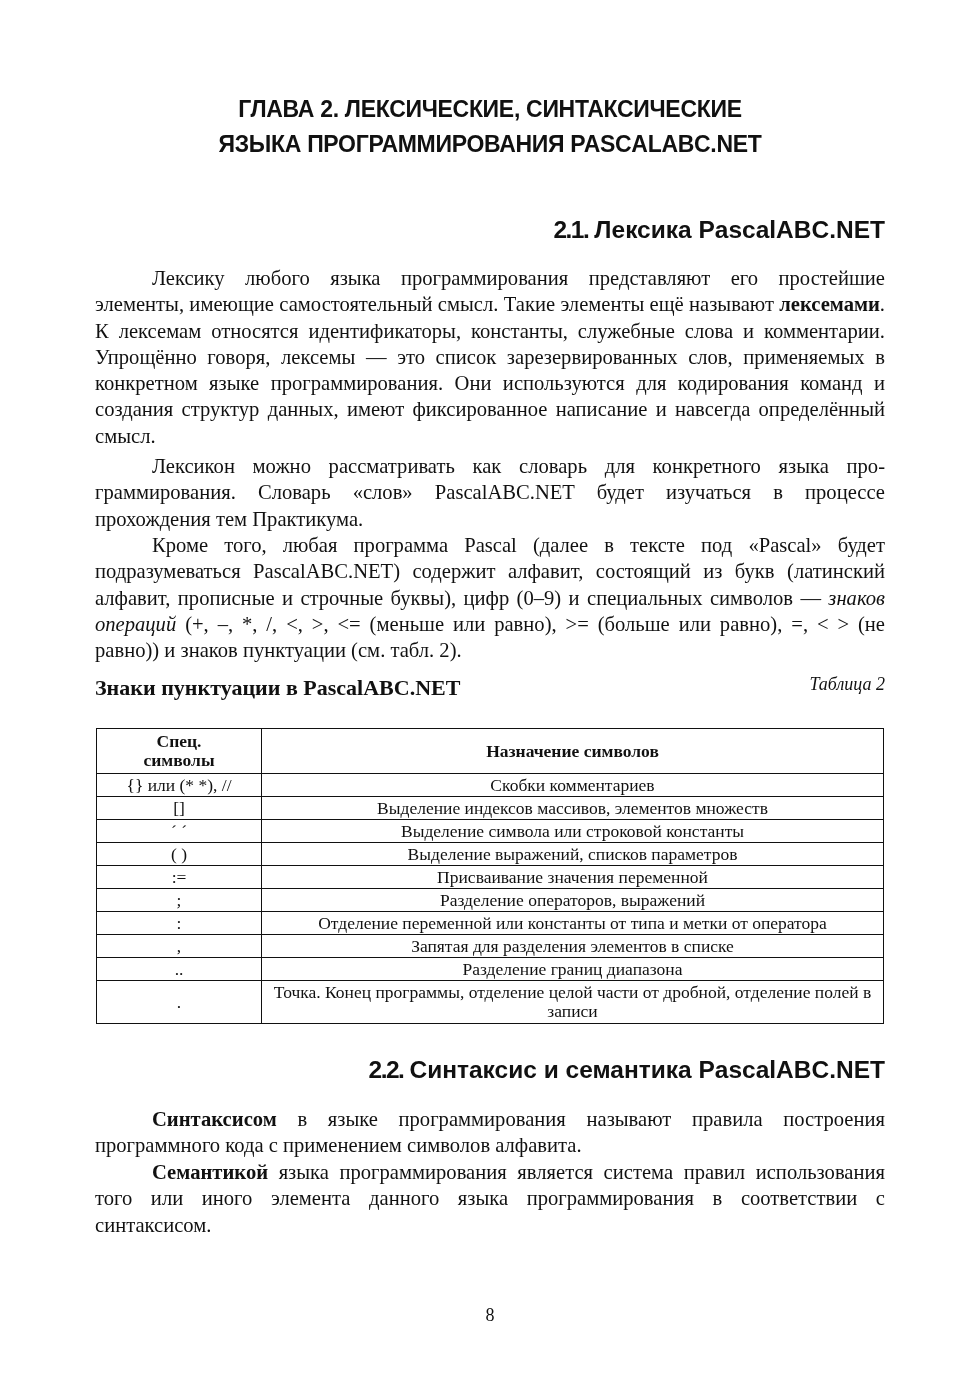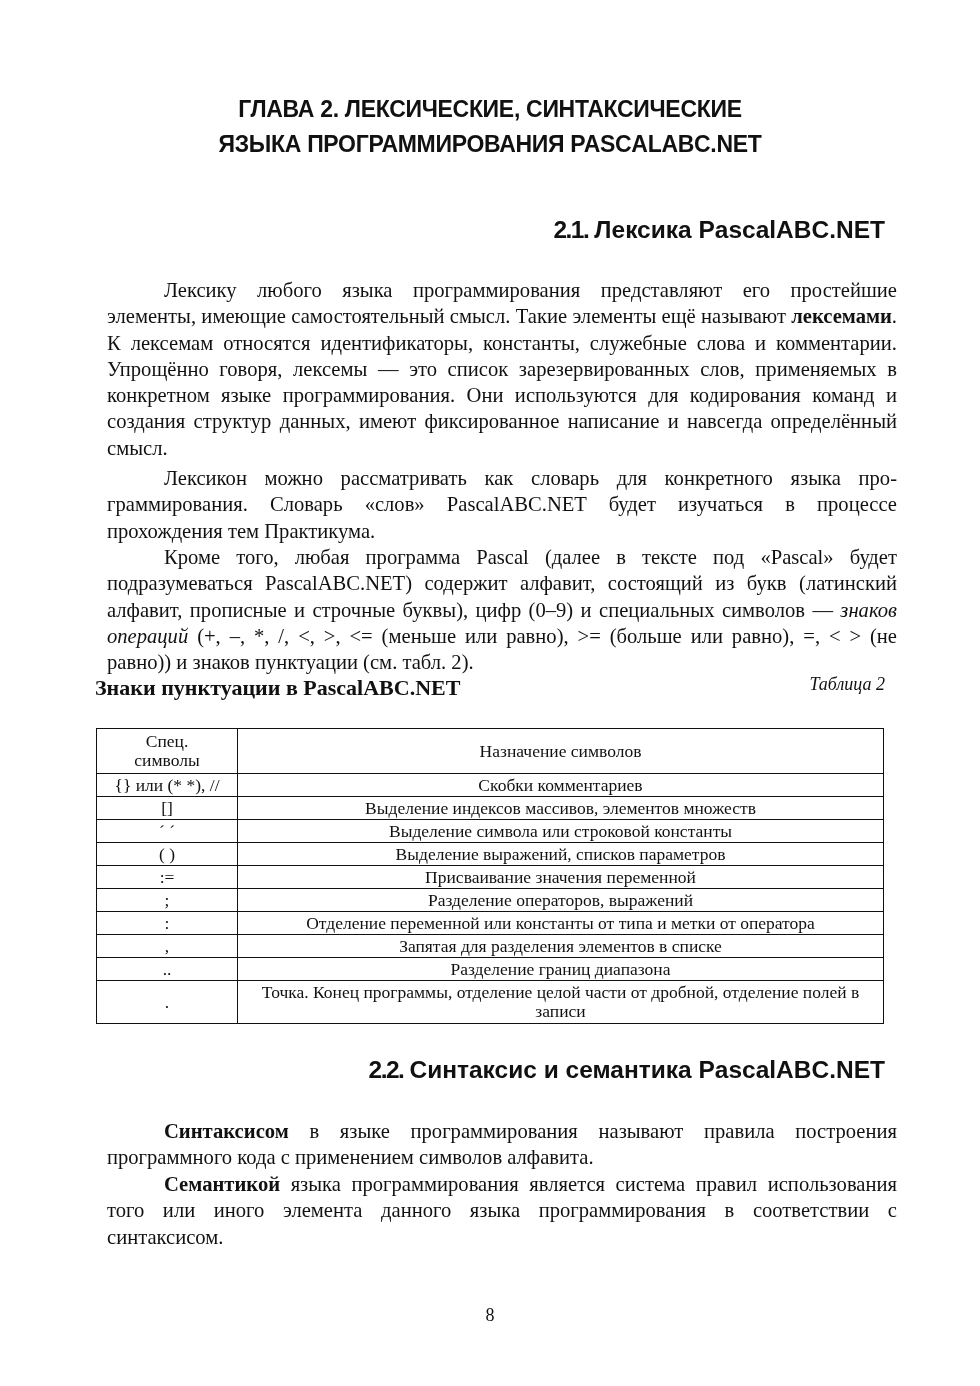--- a/index.html
+++ b/index.html
@@ -12,40 +12,40 @@
       text-align: center; font-weight: bold; font-size: 23px; line-height: 35px;
       letter-spacing: -0.3px; margin: 0;
     }
     .chapter-title span { display: block; }
     .section-title {
       position: absolute; left: 0; width: 790px; text-align: right;
       font-weight: bold; font-size: 24.5px; line-height: 30px; margin: 0;
     }
     .section-title .num { letter-spacing: -1.5px; margin-right: 6px; }
     .para {
-      position: absolute; left: 0; width: 790px; margin: 12px;
+      position: absolute; left: 0; width: 790px; margin: 0;
       font-size: 20.6px; line-height: 26.3px; text-align: justify;
       text-indent: 57px; hyphens: manual;
     }
     .para b { font-weight: bold; }
     .para i { font-style: italic; }
     .table-caption-num {
       position: absolute; right: 0; top: 674px; font-style: italic; font-size: 18px; margin: 0;
     }
     .table-title {
       position: absolute; left: 0; top: 675px; width: 790px; text-align: left;
       font-weight: bold; font-size: 22px; margin: 0;
     }
     table.punct {
       position: absolute; left: 1px; top: 728px; width: 788px;
       border-collapse: collapse; font-size: 17.5px; line-height: 19px;
     }
     table.punct th, table.punct td { border: 1px solid #111; padding: 1px 8px; vertical-align: middle; }
-    table.punct th { font-weight: normal; text-align: center; height: 42px; border-radius: 15px; }
-    table.punct td.sym { text-align: center; width: 132px; padding: 1px 4px; }
+    table.punct th { font-weight: bold; text-align: center; height: 42px; border-radius: 15px; }
+    table.punct td.sym { text-align: center; width: 132px; padding: 1px 16px; }
     table.punct td.desc { text-align: center; }
     table.punct tr.r td { height: 20px; }
     table.punct tr.tall td { height: 40px; }
     .page-number {
       position: absolute; left: 0; top: 1305px; width: 790px; text-align: center;
       font-size: 18px; margin: 0;
     }
   </style>
 </head>
 <body>

